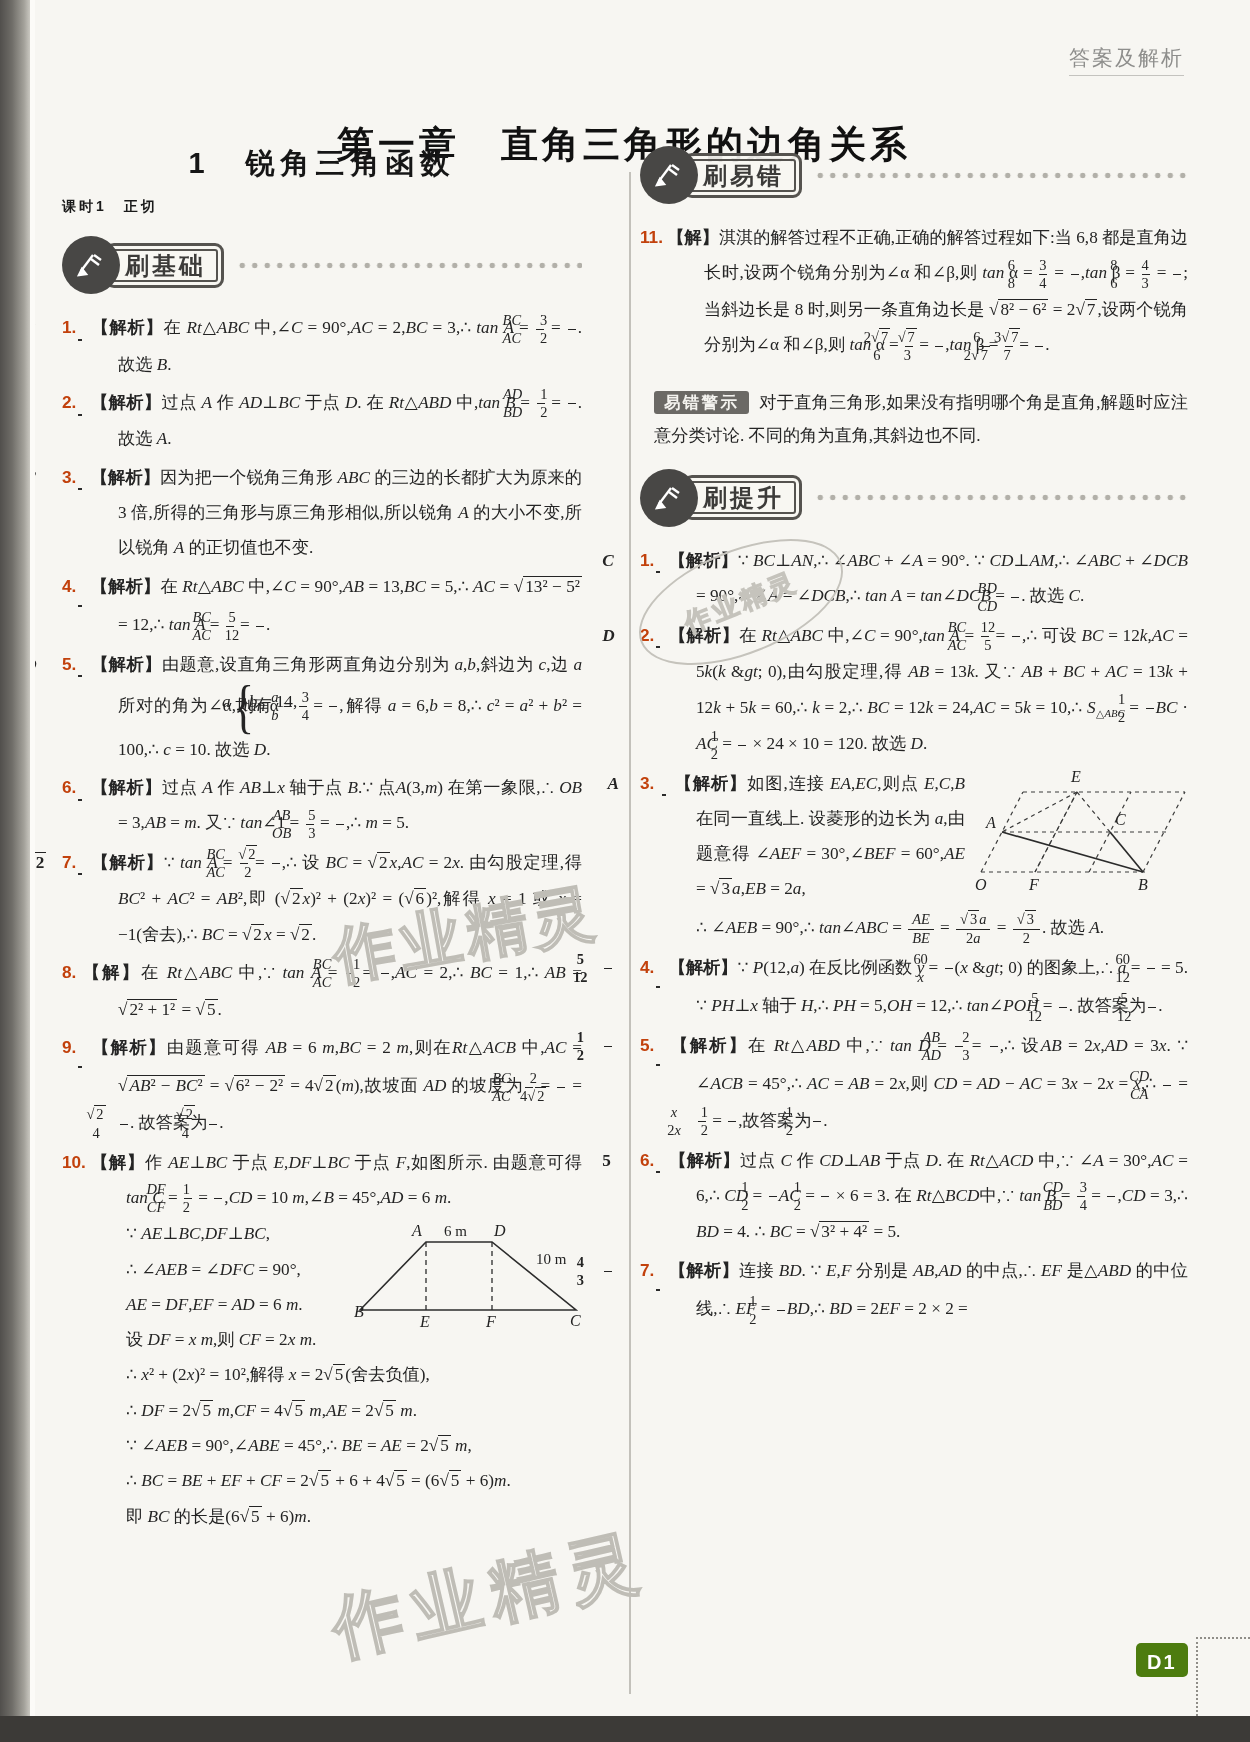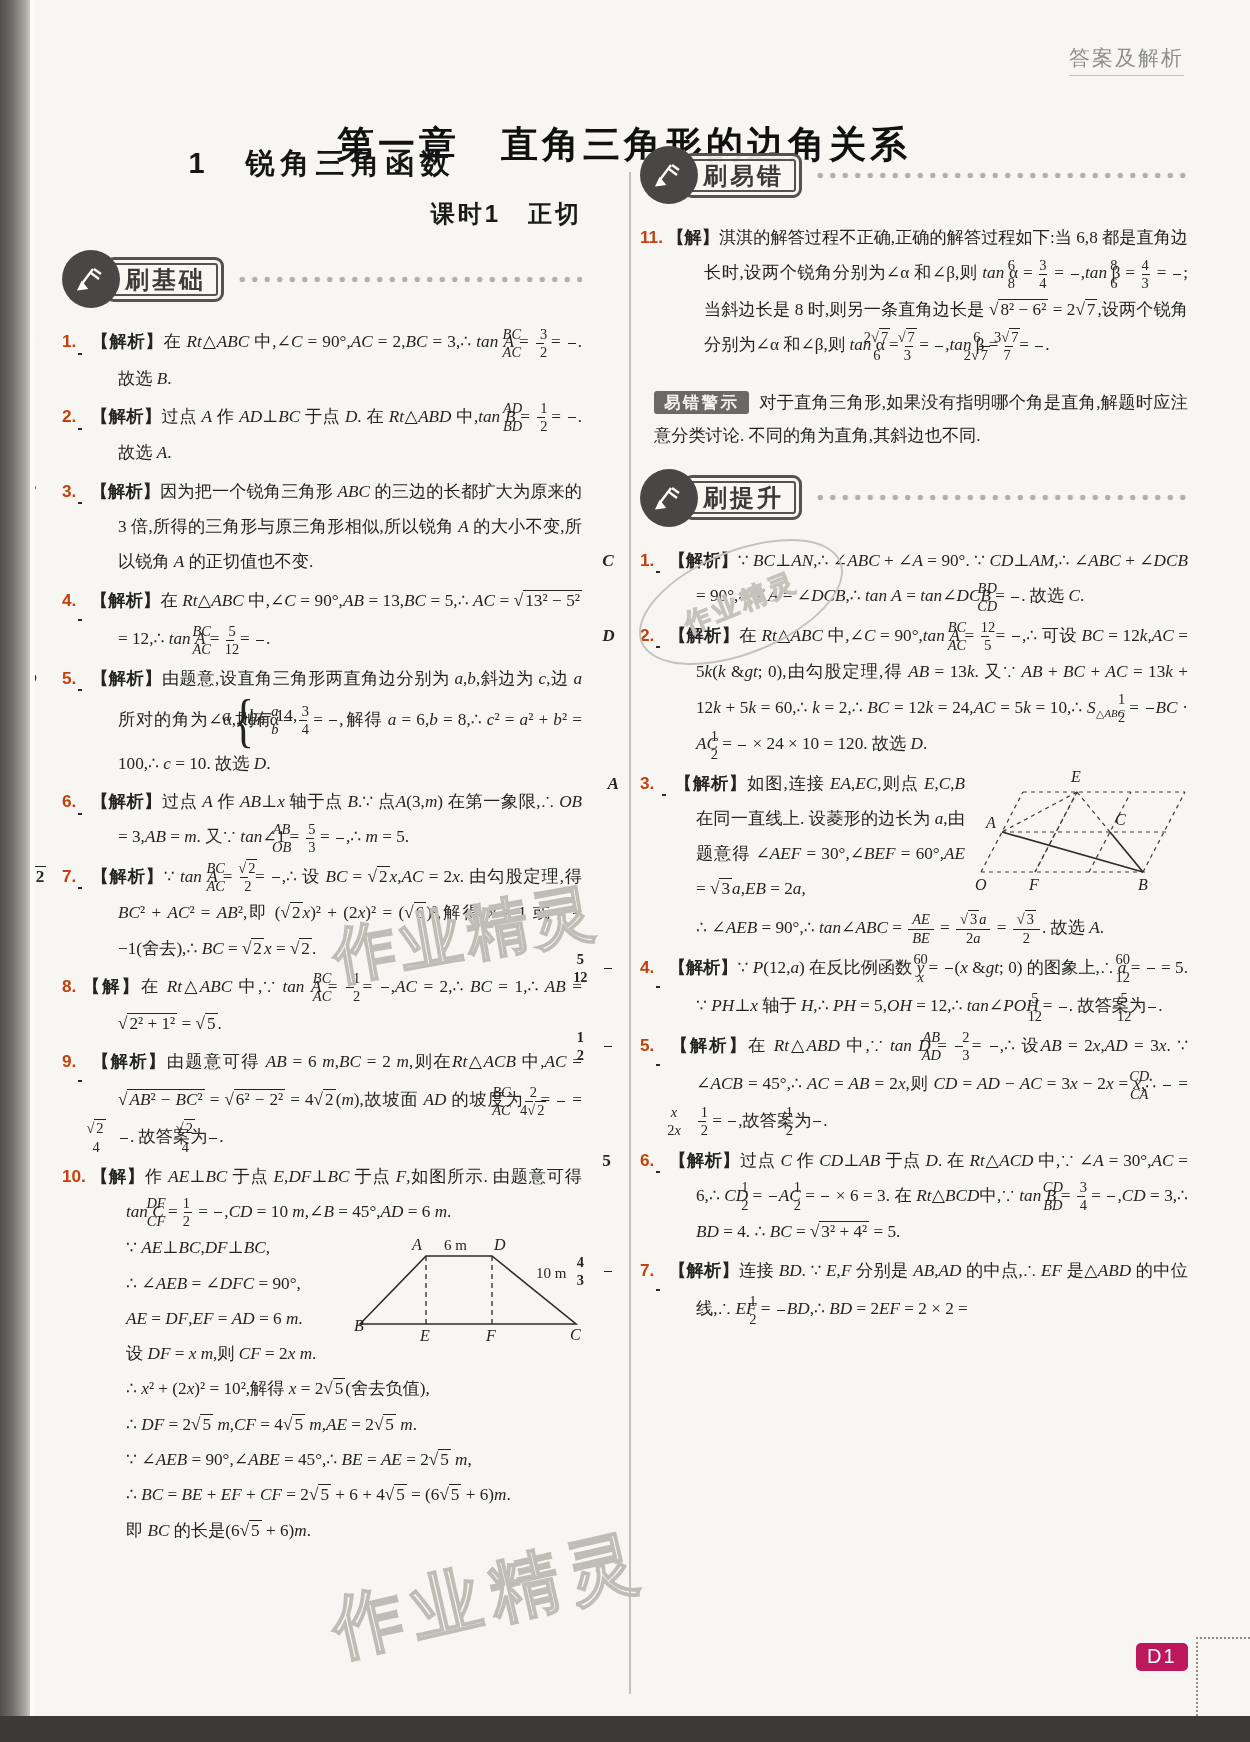--- a/index.html
+++ b/index.html
@@ -17,22 +17,22 @@
                 font-size:21px;color:#8e8e8c;letter-spacing:2px;border-bottom:1px solid #c4c3bf;padding-bottom:3px;}
   .chapter-title{position:absolute;left:62px;top:84px;width:1124px;text-align:center;
                  font-family:"Liberation Sans",sans-serif;font-weight:900;font-size:37px;letter-spacing:4px;color:#111;margin-top:36px;}
 
   .col-left{position:absolute;left:62px;top:140px;width:520px;}
   .col-right{position:absolute;left:640px;top:140px;width:548px;}
   .divider{position:absolute;left:629px;top:172px;width:2px;height:1522px;background:#c3c1bb;}
 
   .section-title{text-align:center;font-family:"Liberation Sans",sans-serif;font-weight:800;
                  font-size:29px;letter-spacing:6px;color:#161616;margin:4px 0 14px 0;}
-  .lesson-title{text-align:right;font-family:"Liberation Sans",sans-serif;font-weight:800;
-                font-size:24px;letter-spacing:3px;color:#1a1a1a;margin:0 0 16px 0;}
+  .lesson-title{text-align:left;font-family:"Liberation Sans",sans-serif;font-weight:800;
+                font-size:14px;letter-spacing:3px;color:#1a1a1a;margin:0 0 16px 0;}
 
   .badge{display:flex;align-items:center;height:66px;margin:2px 0 12px 0;position:relative;}
   .bicon{width:58px;height:58px;border-radius:50%;background:#484745;flex:0 0 auto;
          display:flex;align-items:center;justify-content:center;z-index:2;}
   .blabel{margin-left:-15px;border:3px solid #55534f;border-radius:9px;padding:4px 15px 3px 17px;
           font-family:"Liberation Sans",sans-serif;font-weight:800;font-size:24px;letter-spacing:3px;color:#3c3b39;
           background:rgba(247,246,242,.92);outline:2px solid #55534f;outline-offset:-8px;z-index:1;}
   .bdots{flex:1;height:9px;margin-left:12px;
          background:radial-gradient(circle,#b2b0a9 2.5px,rgba(0,0,0,0) 3.1px) 0 50%/12.5px 9px repeat-x;}
 
@@ -66,23 +66,23 @@
 
   .wm{position:absolute;font-family:"Liberation Sans",sans-serif;font-weight:800;color:rgba(0,0,0,0);
       -webkit-text-stroke:1.6px #bfbdb6;z-index:3;pointer-events:none;white-space:nowrap;}
   .wm1{left:332px;top:892px;font-size:62px;letter-spacing:5px;transform:rotate(-10deg);}
   .wm2{left:330px;top:1548px;font-size:70px;letter-spacing:10px;transform:rotate(-13deg);}
   .stamp{position:absolute;left:633px;top:550px;width:212px;height:100px;border:2.5px solid #c5c3bc;
          border-radius:50%;transform:rotate(-22deg);z-index:3;display:flex;align-items:center;justify-content:center;pointer-events:none;}
   .stamp span{font-family:"Liberation Sans",sans-serif;font-weight:800;font-size:26px;letter-spacing:4px;
               color:rgba(0,0,0,0);-webkit-text-stroke:1.2px #c5c3bc;}
 
-  .pagenum{position:absolute;left:1136px;top:1643px;background:#be185d;color:#fff;
-           font-family:"Liberation Sans",sans-serif;font-weight:400;font-size:20px;letter-spacing:2px;
-           padding:2px 11px 3px;border-radius:5px;z-index:7;}
+  .pagenum{position:absolute;left:1136px;top:1643px;background:#4d7c0f;color:#fff;
+           font-family:"Liberation Sans",sans-serif;font-weight:700;font-size:20px;letter-spacing:2px;
+           padding:8px 11px 3px;border-radius:5px;z-index:7;}
 </style>
 </head>
 <body>
 
 <div class="sheet">
   <div class="edge-left"></div>
   <div class="edge-white"></div>
 
   <div class="corner-label">答案及解析</div>
   <div class="chapter-title">第一章　直角三角形的边角关系</div>

